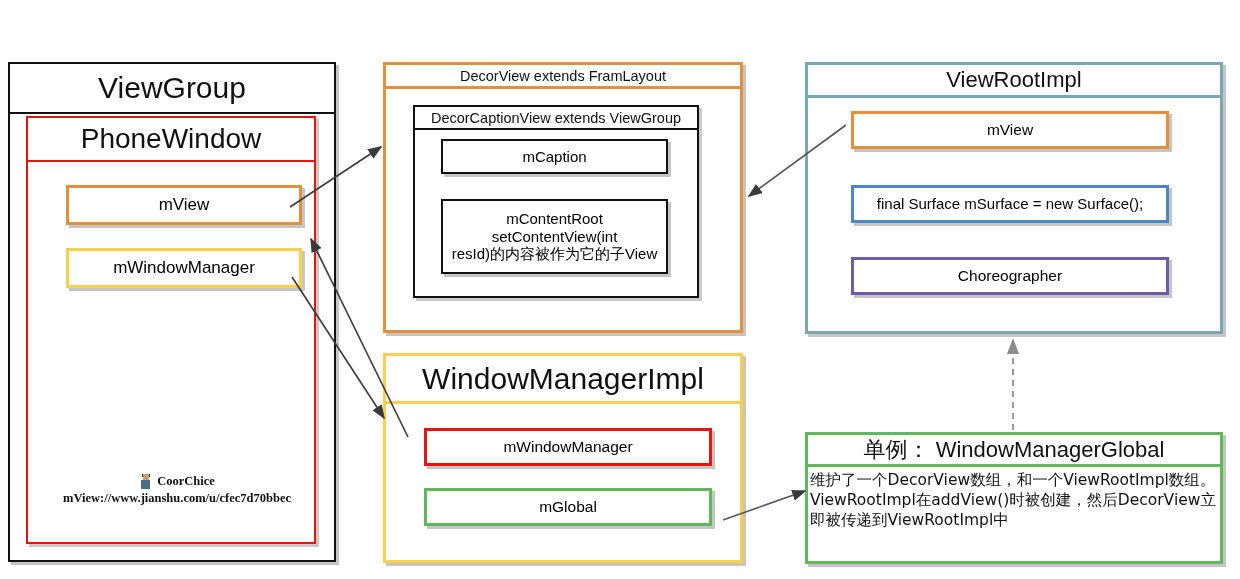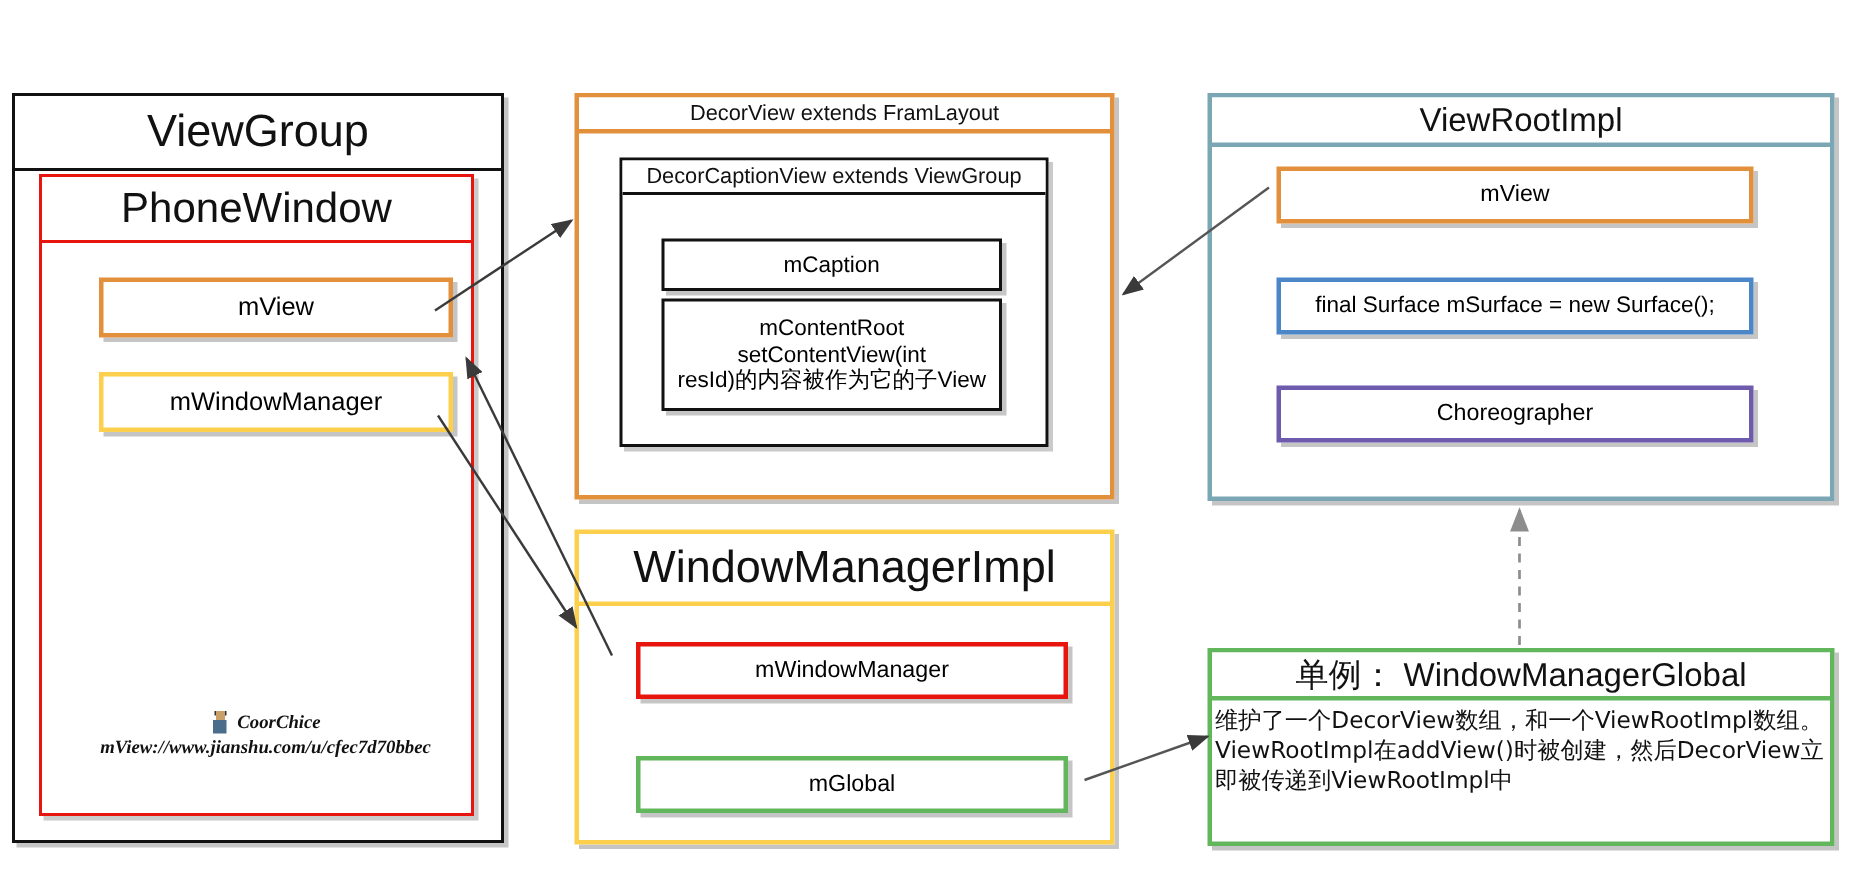--- a/index.html
+++ b/index.html
@@ -84,21 +84,20 @@
     left: 38px; top: 130px; width: 236px; height: 40px;
     border: 3px solid #fccf4d;
     font-size: 17px;
   }
 
   #watermark {
     position: absolute;
     left: 24px; top: 355px; width: 250px;
     text-align: center;
     font-family: "Liberation Serif", "DejaVu Serif", serif;
-    font-style: italic;
     font-weight: bold;
     font-size: 12.5px;
     color: #111;
     line-height: 1.35;
   }
   #watermark .wm-top { display: flex; align-items: center; justify-content: center; gap: 5px; }
   .wm-avatar {
     display: inline-block;
     width: 13px; height: 15px;
     background:
@@ -129,21 +128,21 @@
     box-shadow: 3px 3px 0 0 rgba(150,150,150,0.5);
   }
   #decorcaption-title {
     height: 23px;
     border-bottom: 2px solid #111111;
     font-size: 14.5px;
     color: #111111;
   }
 
   #mcaption-box {
-    left: 26px; top: 52px; width: 227px; height: 35px;
+    left: 26px; top: 32px; width: 227px; height: 35px;
     border: 2px solid #111111;
     font-size: 15px;
   }
   #mcontentroot-box {
     left: 26px; top: 92px; width: 227px; height: 75px;
     border: 2px solid #111111;
     font-size: 15px;
     flex-direction: column;
     padding: 0 6px;
   }
@@ -159,21 +158,21 @@
     font-size: 30px;
     color: #111111;
   }
 
   #mparentwindow-box {
     left: 38px; top: 72px; width: 288px; height: 38px;
     border: 3px solid #e8150f;
     font-size: 15.5px;
   }
   #mglobal-box {
-    left: 38px; top: 148px; width: 288px; height: 38px;
+    left: 38px; top: 132px; width: 288px; height: 38px;
     border: 3px solid #62b75c;
     font-size: 15.5px;
   }
 
   
   #viewrootimpl-box {
     left: 805px; top: 62px; width: 418px; height: 272px;
     border: 3px solid #7aa7b3;
   }
   #viewrootimpl-title {

